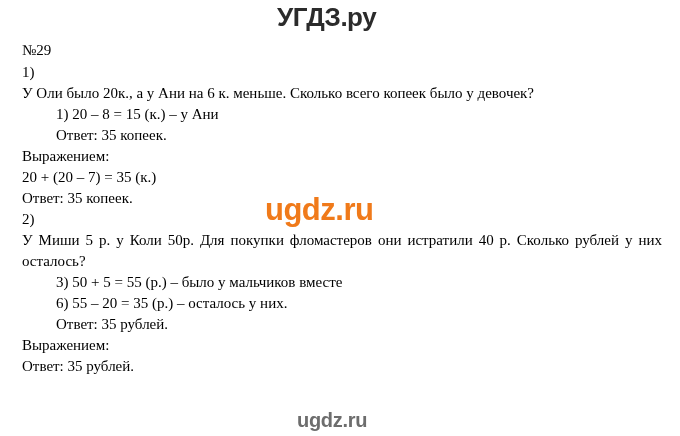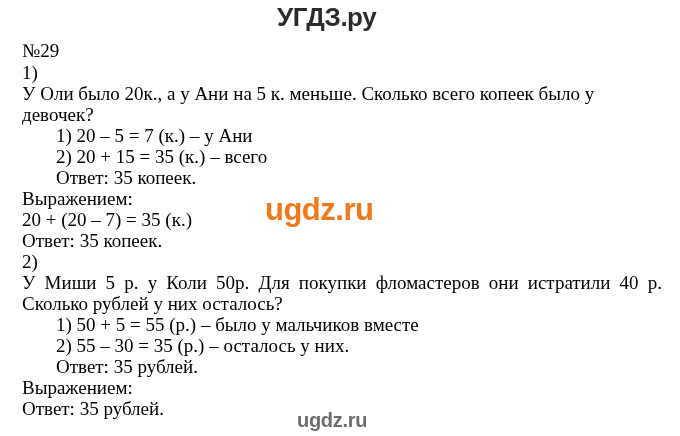--- a/index.html
+++ b/index.html
@@ -48,21 +48,21 @@
     font-size: 20px;
     font-weight: bold;
     color: #6d6d6d;
     letter-spacing: -0.3px;
   }
   .content {
     position: absolute;
     top: 40px;
     left: 22px;
     width: 640px;
-    font-size: 19px;
+    font-size: 15px;
     line-height: 21px;
   }
   .line {
     white-space: pre-wrap;
   }
   .indent1 {
     padding-left: 34px;
   }
   .justify {
     text-align: justify;
@@ -81,31 +81,30 @@
 
   <div class="watermark-center">ugdz.ru</div>
 
   <div class="watermark-bottom">ugdz.ru</div>
 
   <div class="content">
 
     <div class="line task-num">№29</div>
 
     <div class="line">1)</div>
-    <div class="line">У Оли было 20к., а у Ани на 5 к. меньше. Сколько всего копеек было у девочек?</div>
-    <div class="line indent1">1) 20 – 5 = 7 (к.) – у Ани</div>
-    <div class="line indent1">2) 20 + 15 = 35 (к.) – всего</div>
+    <div class="line">У Оли было 20к., а у Ани на 6 к. меньше. Сколько всего копеек было у девочек?</div>
+    <div class="line indent1">1) 20 – 8 = 15 (к.) – у Ани</div>
     <div class="line indent1">Ответ: 35 копеек.</div>
     <div class="line">Выражением:</div>
     <div class="line">20 + (20 – 7) = 35 (к.)</div>
     <div class="line">Ответ: 35 копеек.</div>
 
     <div class="line">2)</div>
     <div class="line justify">У Миши 5 р. у Коли 50р. Для покупки фломастеров они истратили 40 р. Сколько рублей у них осталось?</div>
-    <div class="line indent1">1) 50 + 5 = 55 (р.) – было у мальчиков вместе</div>
-    <div class="line indent1">2) 55 – 30 = 35 (р.) – осталось у них.</div>
+    <div class="line indent1">3) 50 + 5 = 55 (р.) – было у мальчиков вместе</div>
+    <div class="line indent1">6) 55 – 20 = 35 (р.) – осталось у них.</div>
     <div class="line indent1">Ответ: 35 рублей.</div>
     <div class="line">Выражением:</div>
     <div class="line">Ответ: 35 рублей.</div>
 
   </div>
 
 </div>
 
 </body></html>

